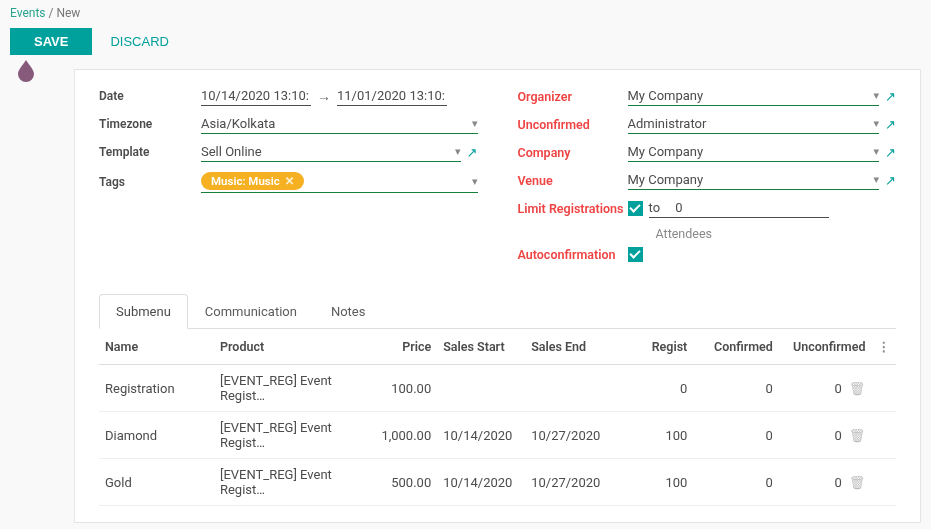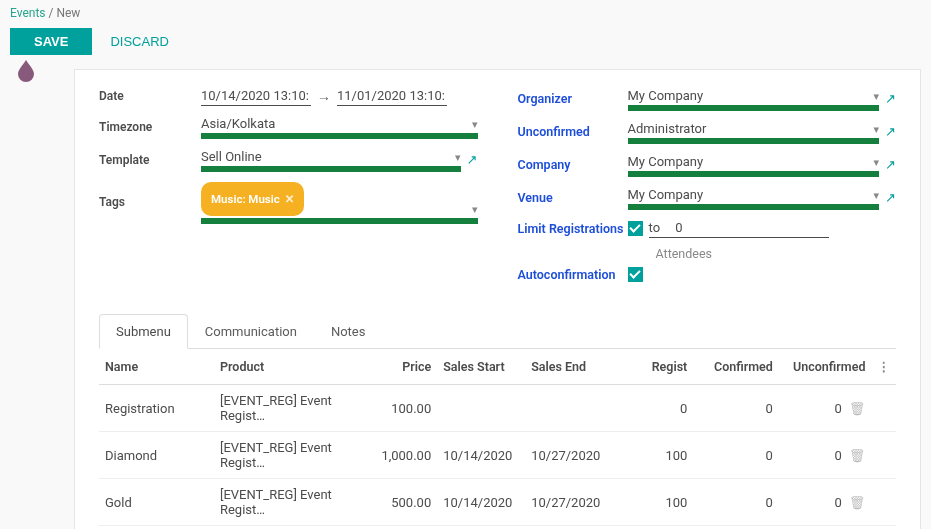--- a/index.html
+++ b/index.html
@@ -14,29 +14,29 @@
   .sheet { margin: 0 10px 20px 74px; background: #fff; border: 1px solid #e5e5e5; padding: 16px 24px; position: relative; }
   .submenu-row { display: flex; gap: 14px; align-items: center; margin-bottom: 18px; position: relative; }
   .submenu-row .underline { position: absolute; left: 0; right: 0; top: -6px; height: 1px; background: #4c4c4c; }
   .submenu-row label { font-weight: 600; font-size: 12.5px; }
   .chk { display: inline-block; width: 15px; height: 15px; background: #00a09d; position: relative; cursor: pointer; vertical-align: middle; }
   .chk::after { content: ""; position: absolute; left: 4px; top: 1px; width: 4px; height: 8px; border: solid #fff; border-width: 0 2px 2px 0; transform: rotate(45deg); }
   .form-grid { display: flex; gap: 40px; }
   .col { flex: 1; }
   .field-row { display: flex; align-items: center; margin-bottom: 8px; }
   .field-row .flabel { width: 102px; font-weight: 600; font-size: 12px; color: #4c4c4c; }
-  .field-row .flabelR { width: 110px; font-weight: 600; font-size: 12.5px; color: #1d4ed8; }
+  .field-row .flabelR { width: 110px; font-weight: 600; font-size: 12.5px; color: #ef4444; }
   .field-row .fval { flex: 1; display: flex; align-items: center; gap: 6px; }
-  .uline { border-bottom: 6px solid #15803d; flex: 1; padding: 2px 0; font-size: 13px; min-height: 20px; display: flex; align-items: flex-end; }
+  .uline { border-bottom: 1px solid #15803d; flex: 1; padding: 2px 0; font-size: 13px; min-height: 20px; display: flex; align-items: center; }
   .date-range { display: flex; align-items: center; gap: 8px; flex: 1; }
   .date-part { border-bottom: 1px solid #4c4c4c; padding: 2px 0; font-size: 13px; min-width: 110px; }
   .arrow { color: #666; font-size: 14px; }
   .caret { color: #888; font-size: 11px; margin-left: auto; cursor: pointer; }
   .ext { color: #00a09d; cursor: pointer; font-size: 13px; }
-  .tag { background: #f5b122; color: #fff; padding: 10px 10px; font-size: 11.5px; border-radius: 10px; display: inline-flex; align-items: center; font-weight: 600; }
+  .tag { background: #f5b122; color: #fff; padding: 2px 10px; font-size: 11.5px; border-radius: 10px; display: inline-flex; align-items: center; font-weight: 600; }
   .tag .x { margin-left: 5px; opacity: .8; cursor: pointer; }
   .limit-input { border-bottom: 1px solid #4c4c4c; width: 180px; padding: 2px 0; display: flex; align-items: center; gap: 6px; }
   .attendees-hint { color: #888; font-size: 12.5px; margin: 4px 0 6px 138px; }
   .tabs { display: flex; border-bottom: 1px solid #ddd; margin-top: 24px; }
   .tab { padding: 9px 16px; color: #5c5c5c; cursor: pointer; font-size: 13px; border: 1px solid transparent; border-bottom: none; background: #fff; }
   .tab.active { border-color: #ddd; border-bottom: 1px solid #fff; margin-bottom: -1px; border-radius: 4px 4px 0 0; color: #4c4c4c; }
   table.tickets { width: 100%; border-collapse: collapse; margin-top: 0; }
   table.tickets th { text-align: left; font-weight: 600; font-size: 12.5px; padding: 10px 6px; border-bottom: 1px solid #ddd; color: #4c4c4c; }
   table.tickets th.r { text-align: right; }
   table.tickets td { padding: 8px 6px; border-bottom: 1px solid #eee; font-size: 13px; }

